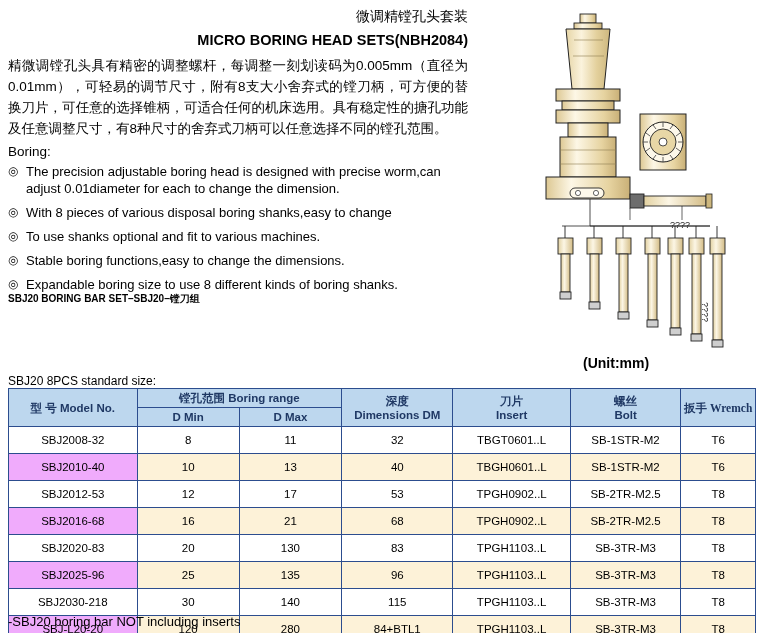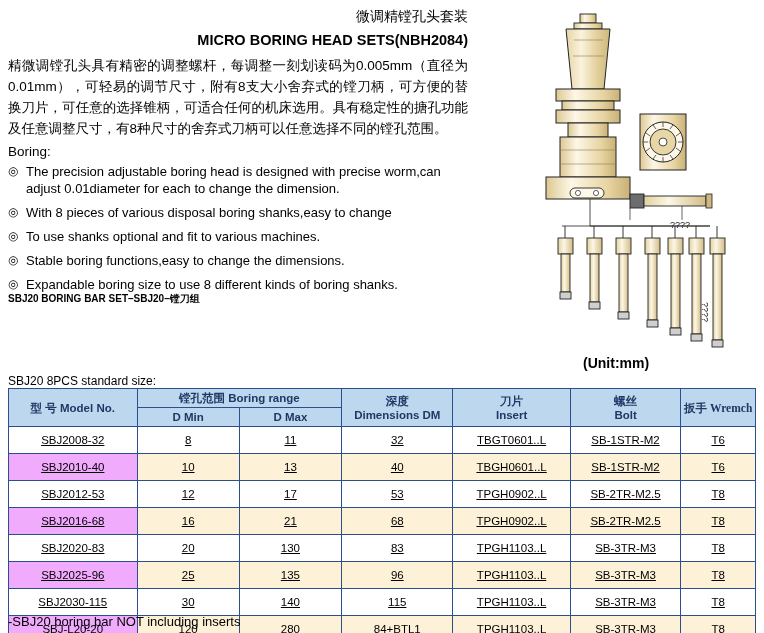--- a/index.html
+++ b/index.html
@@ -118,21 +118,20 @@
     line-height: 14px;
     padding: 2px 2px;
   }
   table.spec thead th.tall {
     height: 30px;
   }
   table.spec tbody td {
     height: 24px;
     padding: 1px 2px;
     color: #000;
-    text-decoration: underline;
   }
   table.spec tbody tr.alt td {
     background: #fdf2d8;
   }
   table.spec tbody tr td:first-child {
     background: #ffffff;
   }
   table.spec tbody tr.alt td:first-child {
     background: #f0abfc;
   }
@@ -381,21 +380,21 @@
       <tr class="alt">
         <td>SBJ2025-96</td>
         <td>25</td>
         <td>135</td>
         <td>96</td>
         <td>TPGH1103..L</td>
         <td>SB-3TR-M3</td>
         <td>T8</td>
       </tr>
       <tr>
-        <td>SBJ2030-115</td>
+        <td>SBJ2030-218</td>
         <td>30</td>
         <td>140</td>
         <td>115</td>
         <td>TPGH1103..L</td>
         <td>SB-3TR-M3</td>
         <td>T8</td>
       </tr>
       <tr class="alt">
         <td>SBJ-L20-20</td>
         <td>120</td>

